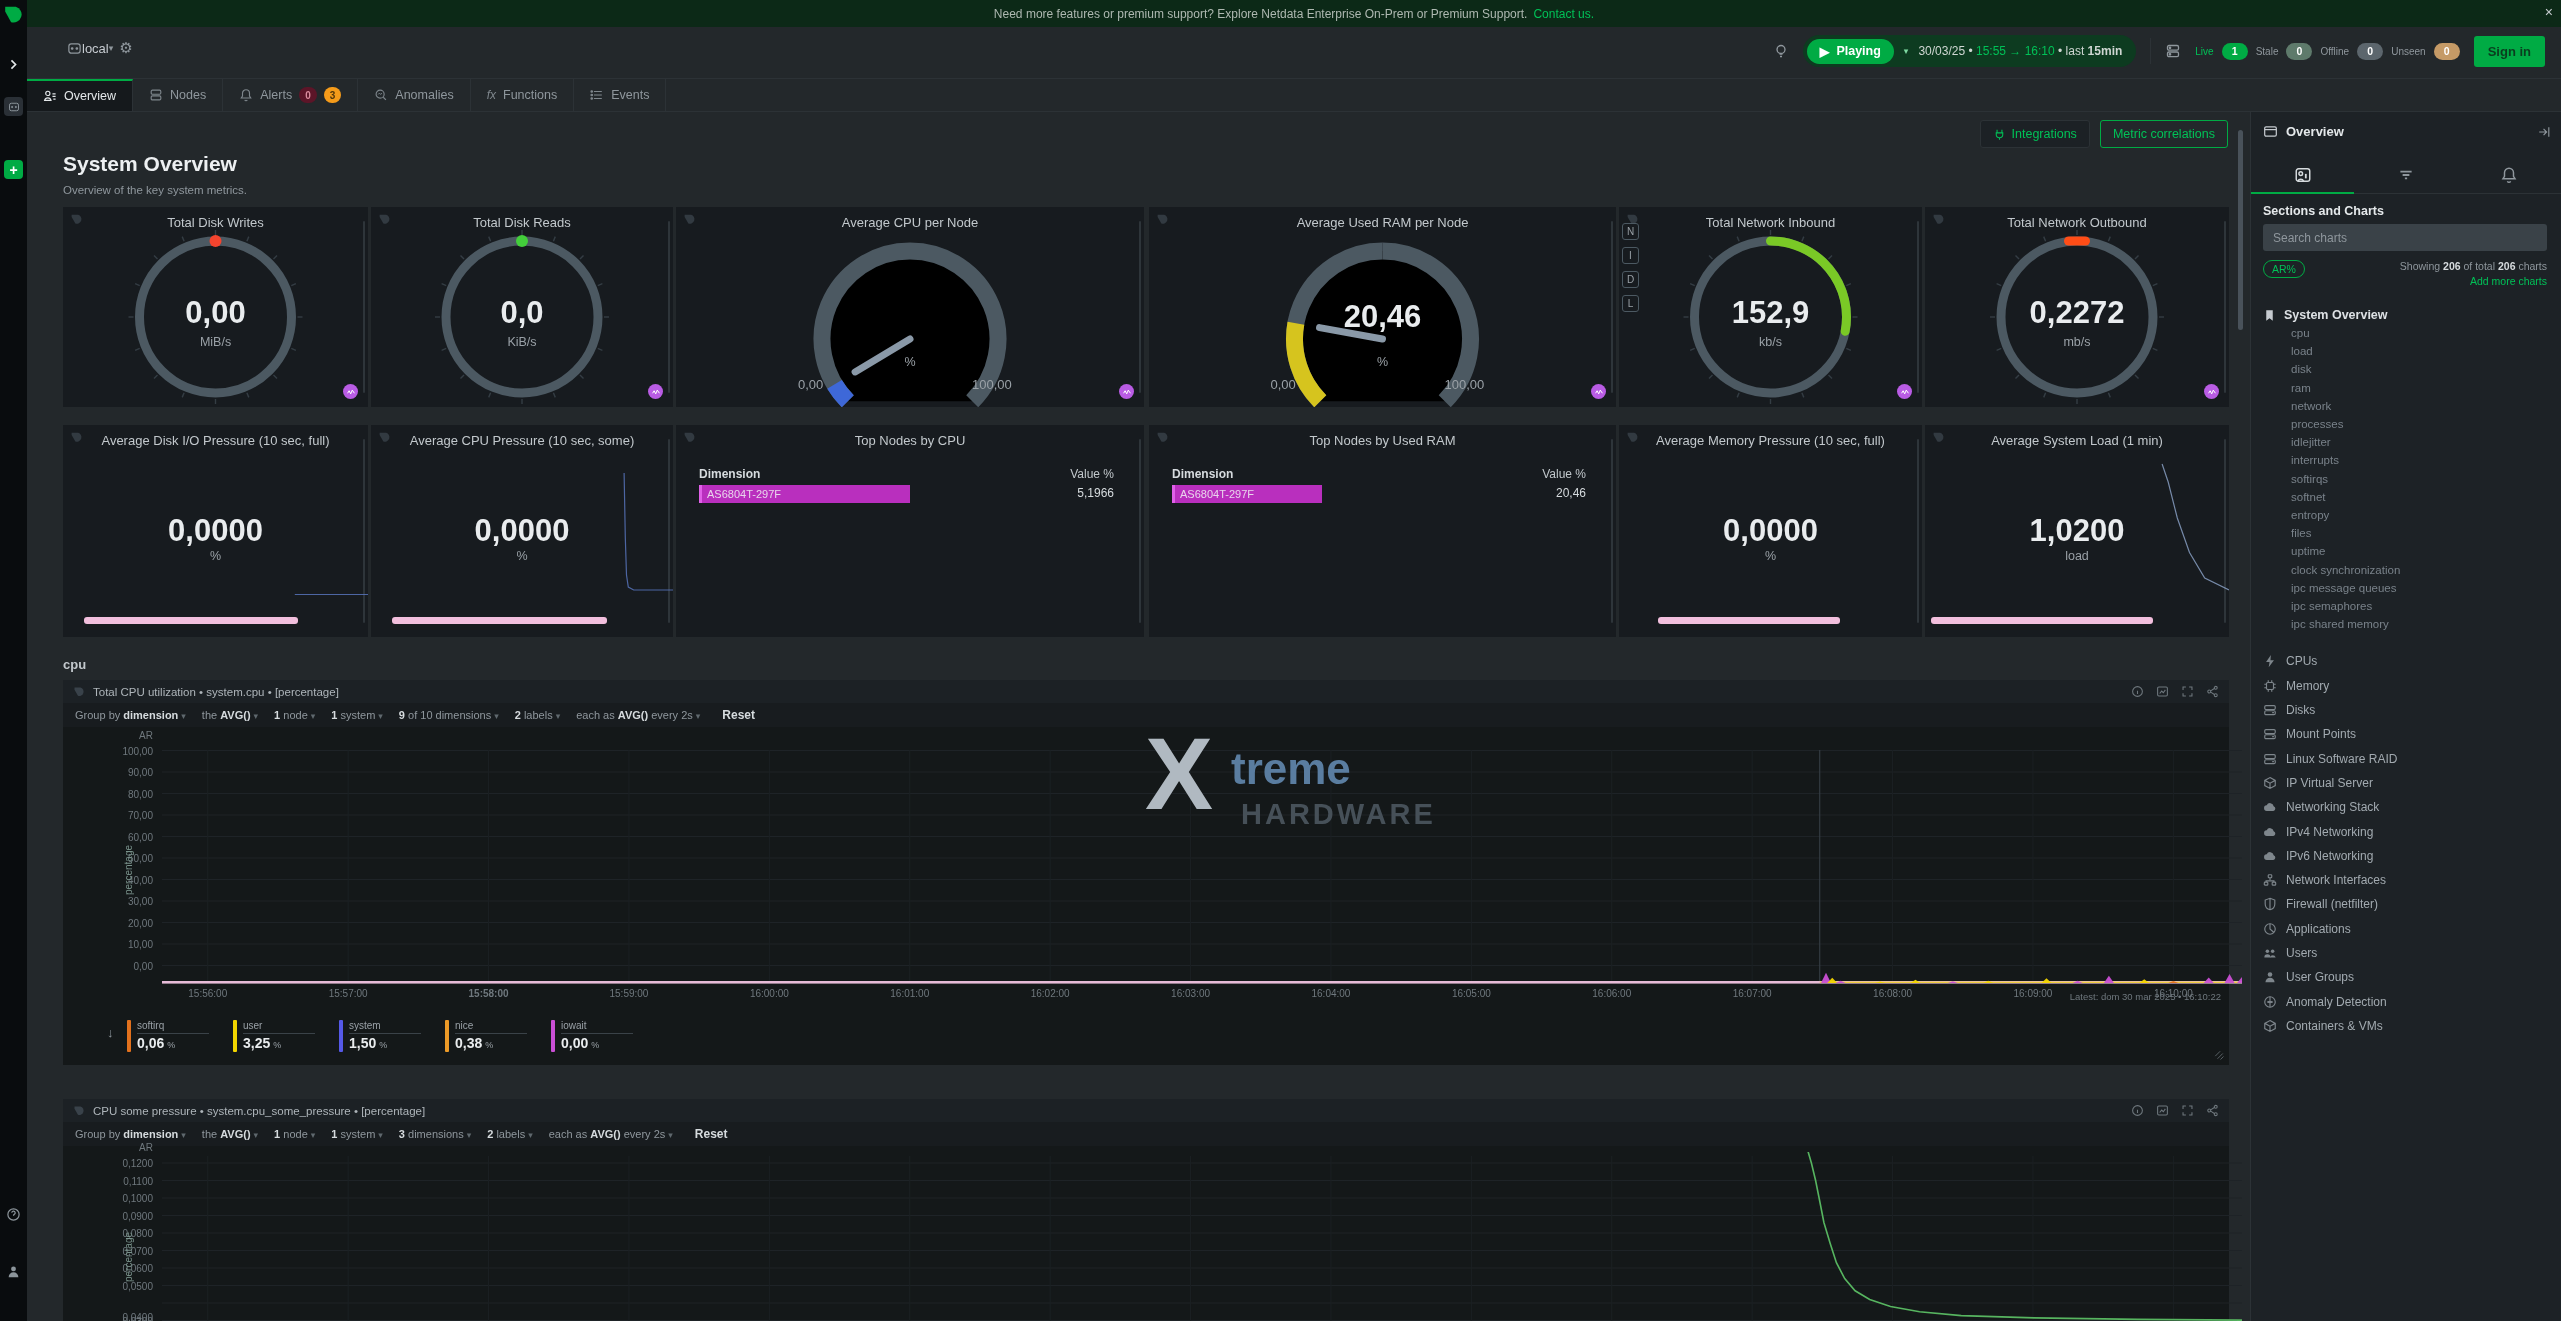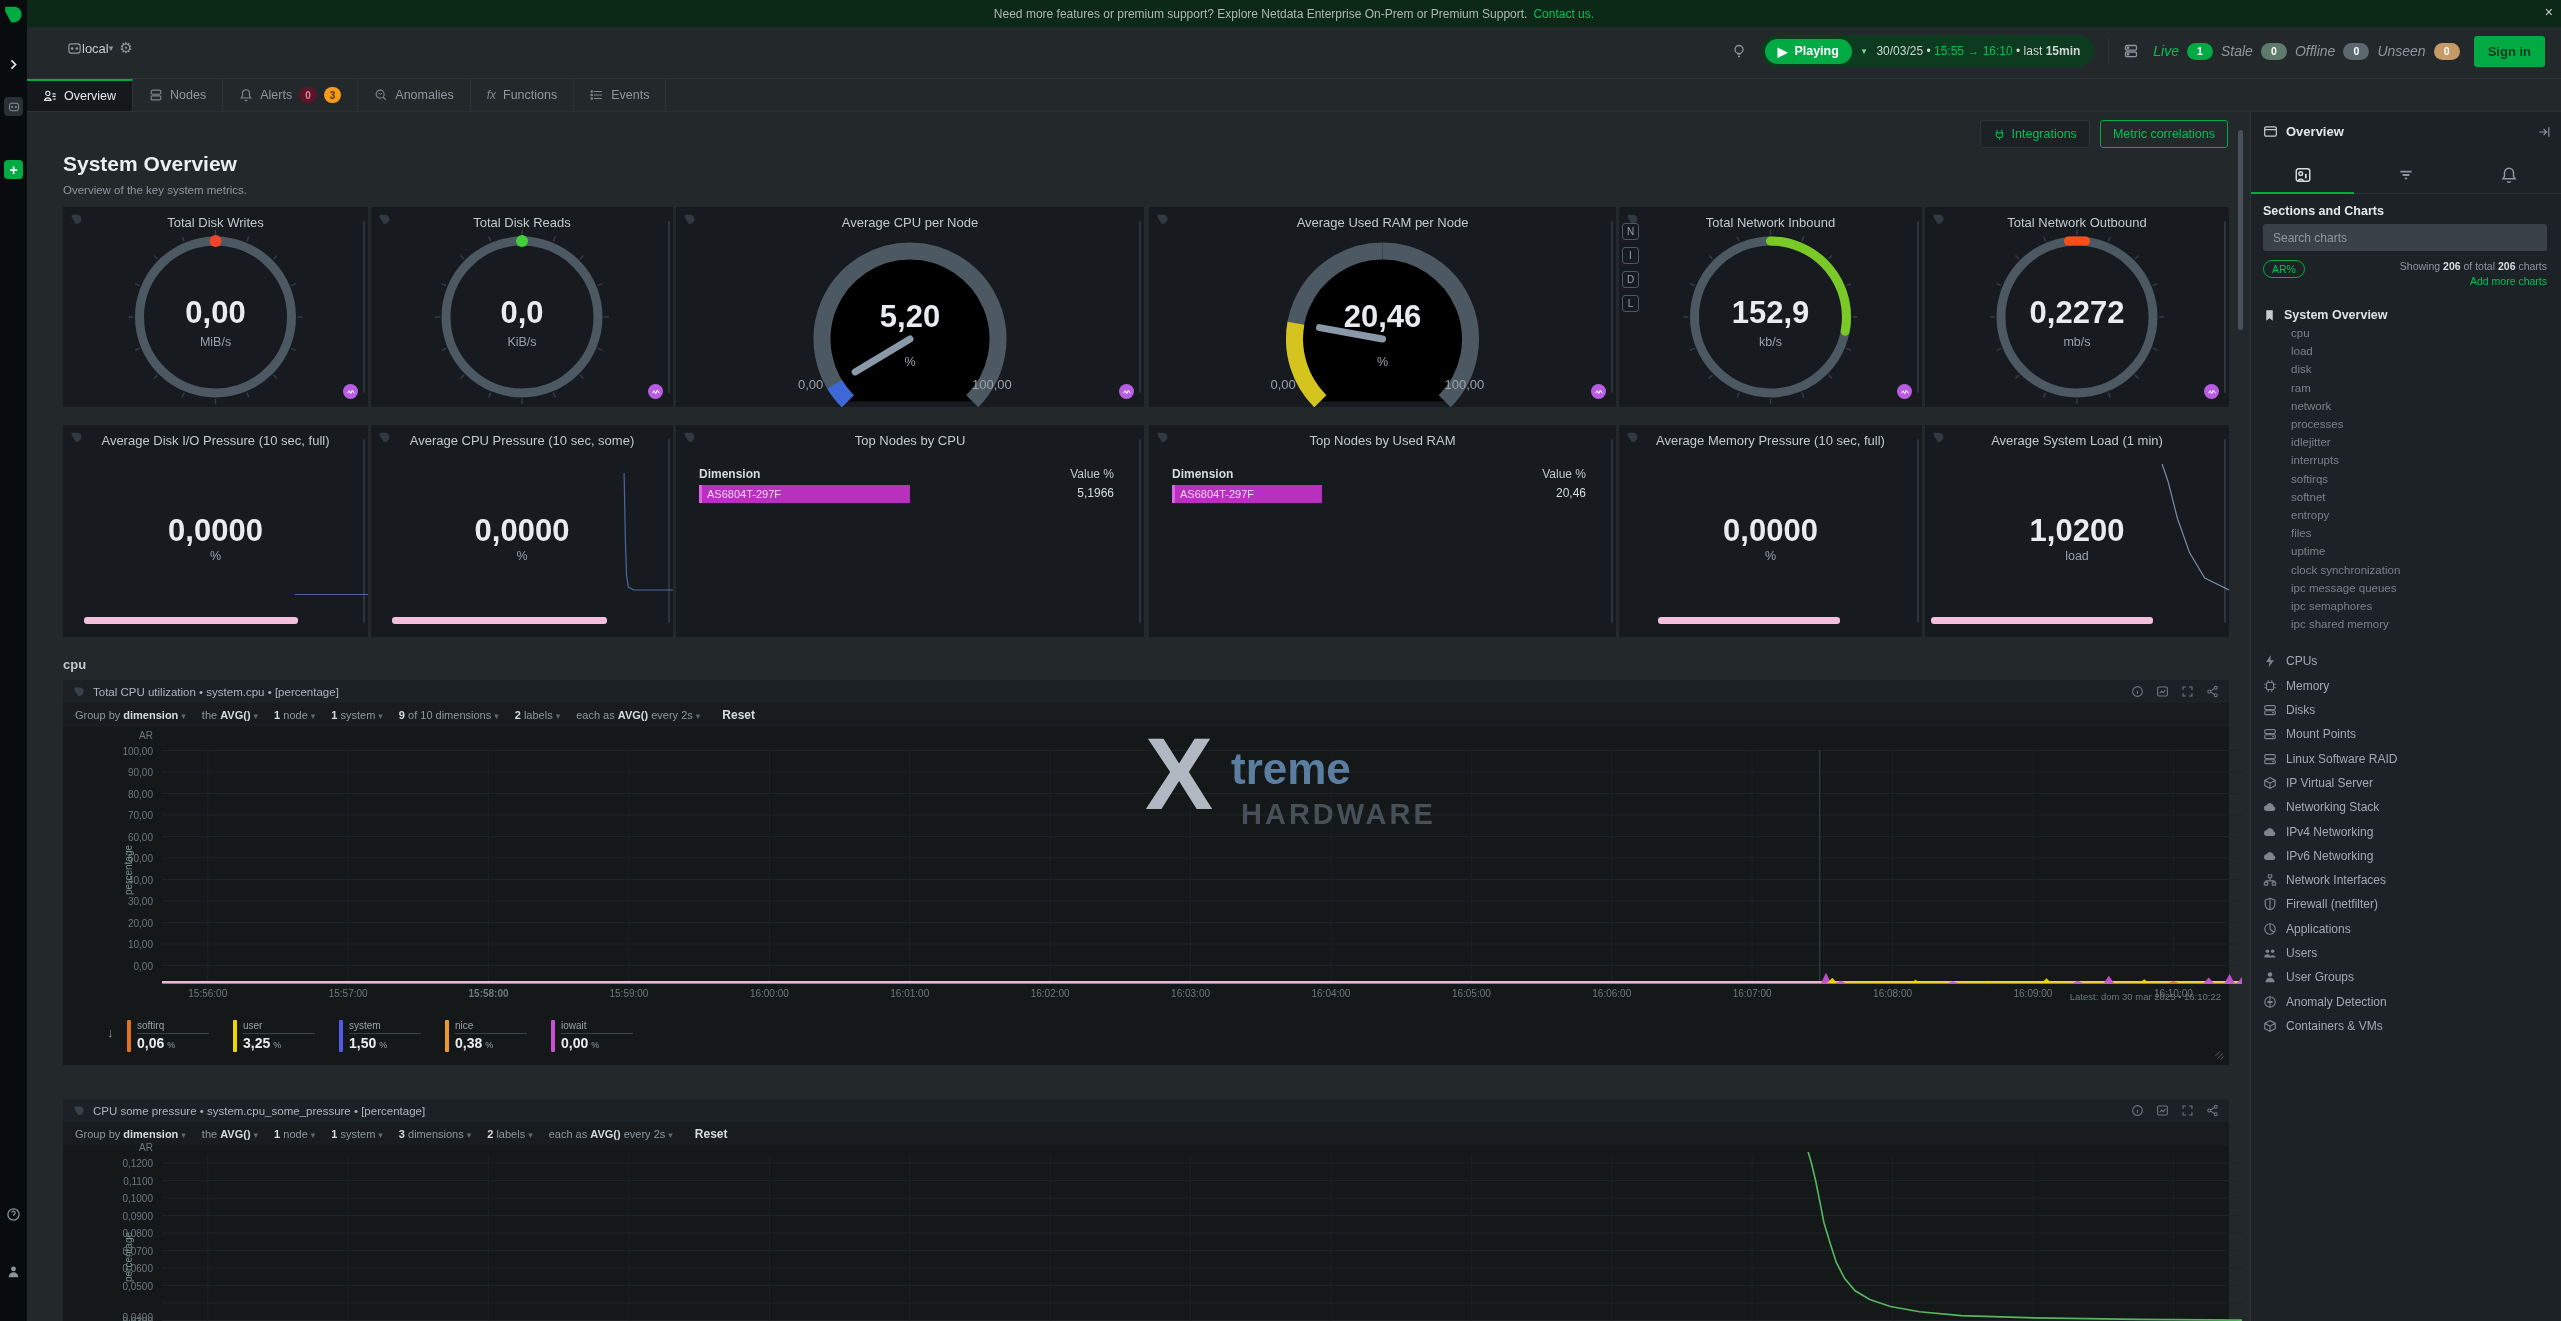--- a/index.html
+++ b/index.html
@@ -20,21 +20,21 @@
 
   
   .hdr { position:absolute; left:27px; top:27px; width:2534px; height:52px; background:#23282B; border-bottom:1px solid #2C3236; }
   .hdr-left { position:absolute; left:40px; top:12px; display:flex; align-items:center; color:#C6CBD0; font-size:13px; }
   .hdr-right { position:absolute; right:16px; top:8px; display:flex; align-items:center; gap:14px; }
   .play-group { display:flex; align-items:center; gap:10px; background:#0D3B20; border-radius:18px; padding:4px 14px 4px 4px; height:32px; }
   .play-pill { display:flex; align-items:center; gap:7px; background:#00AB44; color:#FFFFFF; font-size:12.5px; font-weight:bold; border-radius:14px; padding:5px 13px; }
   .date-txt { font-size:12px; color:#CFD6D2; }
   .date-txt .grn { color:#00C157; }
   .counts { display:flex; align-items:center; gap:8px; }
-  .cnt-label { font-size:14px; color:#8F979D;font-style:italic; }
+  .cnt-label { font-size:10px; color:#8F979D; }
   .cnt-pill { min-width:26px; height:17px; border-radius:9px; font-size:10.5px; font-weight:bold; color:#fff;
     display:inline-flex; align-items:center; justify-content:center; padding:0 8px; }
   .signin { background:#00AB44; color:#0A3D1F; font-size:13px; font-weight:bold; border:none; border-radius:3px; padding:8px 14px; cursor:pointer; }
 
   
   .tabbar { position:absolute; left:27px; top:79px; width:2534px; height:33px; background:#23282B; border-bottom:1px solid #2C3236; display:flex; }
   .tab { display:flex; align-items:center; gap:7px; padding:0 16px; font-size:12.5px; color:#8F979D; border-right:1px solid #2C3236; cursor:pointer; position:relative; }
   .tab.active { background:#15191C; color:#E4E8EA; border-top:2px solid #00AB44; }
   .tab .bdg { height:16px; border-radius:8px; font-size:10px; font-weight:bold; display:inline-flex; align-items:center; justify-content:center; padding:0 6px; }
 
@@ -354,21 +354,20 @@
               <path d="M2.5 10 l2.5 -4 l2.5 5 l2.5 -6 l3.5 5"></path>
             </svg>
           </div>
           <svg width="468" height="200" style="position: absolute; left: 0px; top: 0px;">
             <path d="M171.77460325558383 194.22539674441617 A88 88 0 0 1 296.1166982197239 69.66609428024145 A88 88 0 0 1 296.22539674441623 194.22539674441612" stroke="none"></path>
             <path d="M171.77460325558383 194.22539674441617 A88 88 0 0 1 233.99999999999997 44" stroke="#4C5962" stroke-width="17" fill="none"></path>
             <path d="M233.99999999999997 44 A88 88 0 0 1 296.22539674441623 194.22539674441612" stroke="#4C5962" stroke-width="17" fill="none"></path>
             <path d="M171.77460325558383 194.22539674441617 A88 88 0 0 1 158.53765425495862 177.2706789727726" stroke="#3E68D8" stroke-width="17" fill="none"></path>
             <line x1="234" y1="132" x2="179.11829400360625" y2="164.9241301620164" stroke="#8A99A8" stroke-width="7" stroke-linecap="round"></line>
           </svg>
-          <div class="bigval" style="top: 92px;">5,20</div>
           <div class="unit" style="top: 148px;">%</div>
           <div class="abs" style="left: 122px; top: 170px; font-size: 13px; color: rgb(154, 161, 167);">0,00</div>
           <div class="abs" style="left: 296px; top: 170px; font-size: 13px; color: rgb(154, 161, 167);">100,00</div>
         </div>
         <div class="card" style="left: 1122px; top: 95px; width: 467px; height: 200px;">
           <div class="ghost">
             <svg width="13" height="13" viewBox="0 0 16 16" style="display:block" fill="currentColor" stroke="none">
               <path d="M2 2 h8 a5.5 5.5 0 0 1 -3.4 11 l-4.6 -8 z" fill="#39424A"></path>
             </svg>
           </div>

